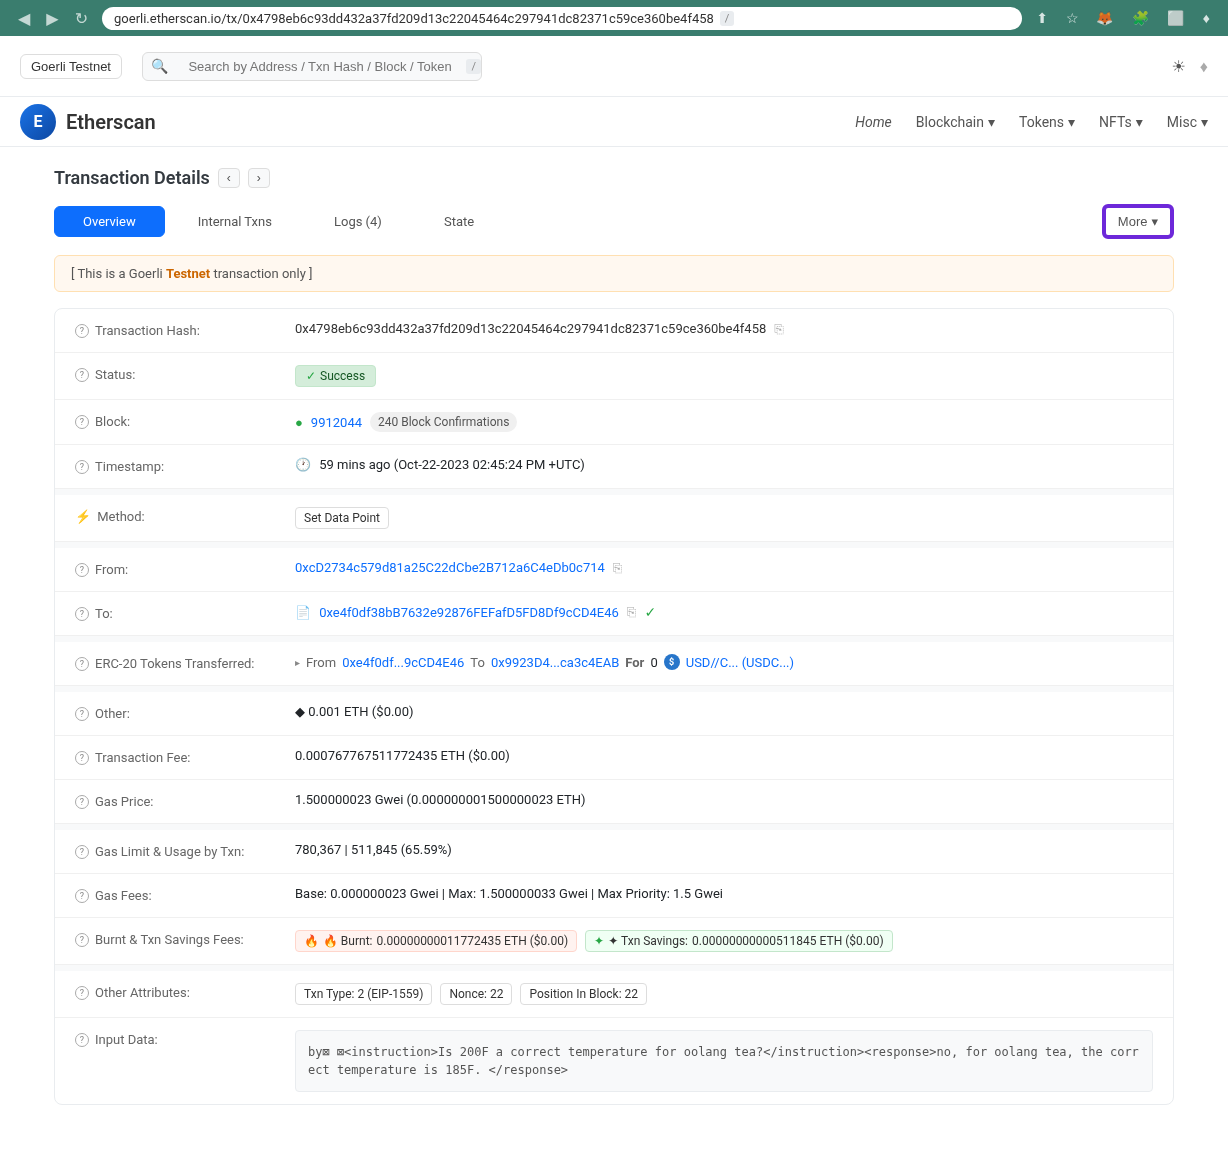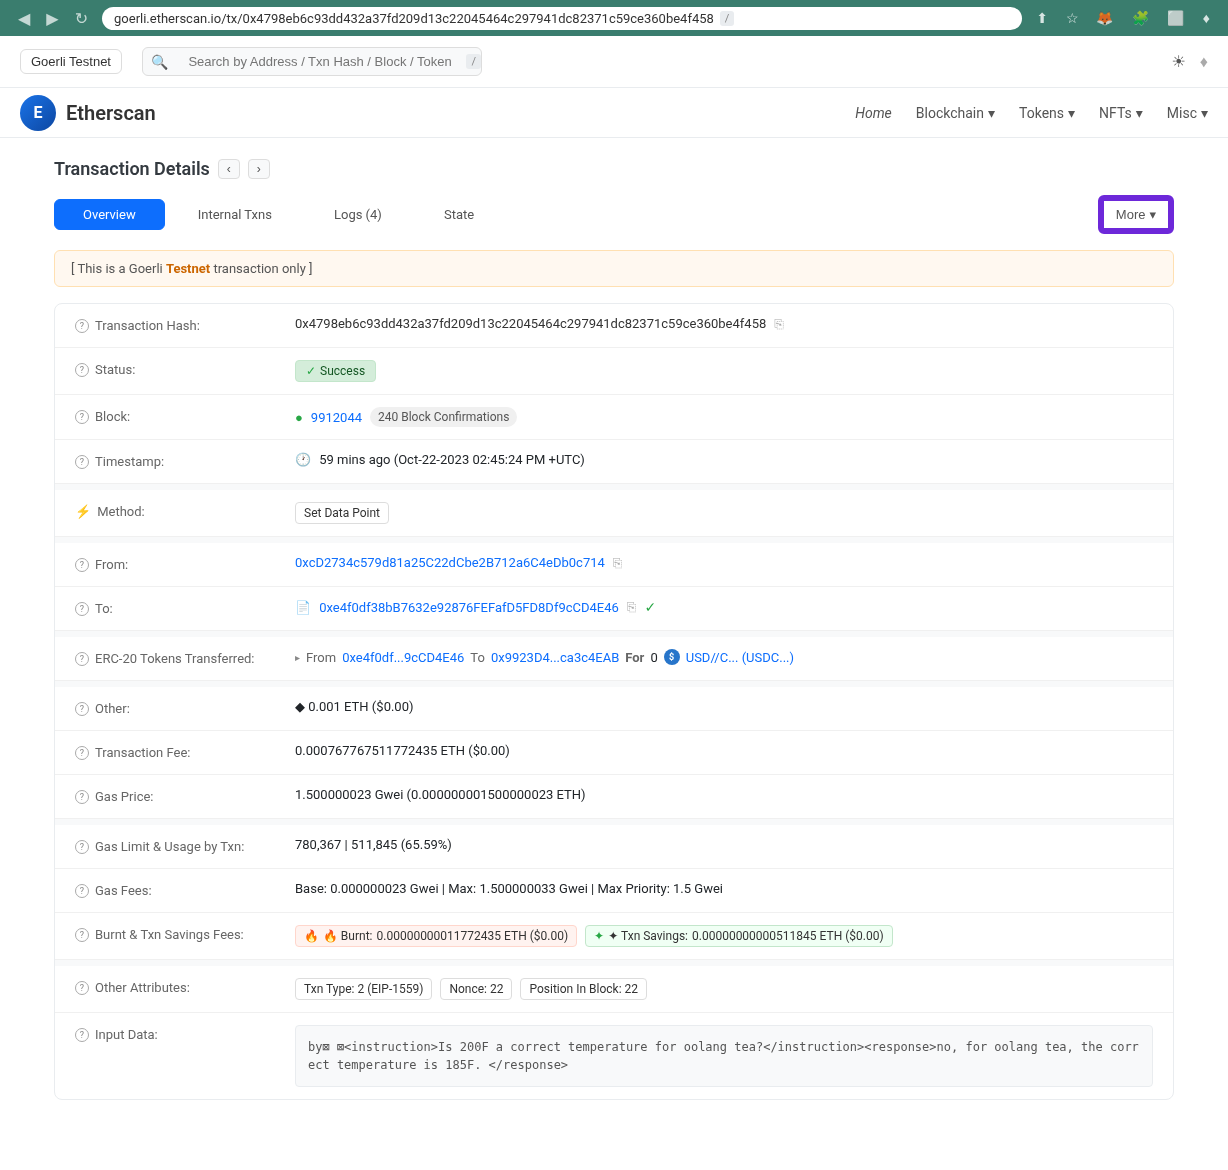--- a/index.html
+++ b/index.html
@@ -7,21 +7,21 @@
 
     
     .browser-bar { background: #3a7d6e; height: 36px; display: flex; align-items: center; padding: 0 12px; gap: 8px; }
     .browser-nav { display: flex; gap: 4px; }
     .browser-nav button { background: none; border: none; color: rgba(255,255,255,0.7); cursor: pointer; font-size: 16px; padding: 2px 6px; border-radius: 4px; }
     .url-bar { flex: 1; background: white; border-radius: 20px; padding: 4px 12px; font-size: 13px; color: #333; display: flex; align-items: center; gap: 6px; }
     .browser-actions { display: flex; gap: 6px; align-items: center; }
     .browser-action-btn { background: none; border: none; color: rgba(255,255,255,0.8); cursor: pointer; font-size: 14px; padding: 2px 6px; }
 
     
-    .top-nav { background: white; border-bottom: 1px solid #e9ecef; padding: 0 20px; display: flex; align-items: center; justify-content: space-between; height: 52px; }
+    .top-nav { background: white; border-bottom: 1px solid #e9ecef; padding: 0 20px; display: flex; align-items: center; justify-content: space-between; height: 61px; }
     .logo { display: flex; align-items: center; gap: 10px; text-decoration: none; color: #343a40; }
     .logo-circle { width: 36px; height: 36px; background: linear-gradient(135deg, #1a73e8, #0d47a1); border-radius: 50%; display: flex; align-items: center; justify-content: center; color: white; font-size: 16px; font-weight: bold; }
     .logo-text { font-size: 20px; font-weight: 600; color: #333; }
     .nav-links { display: flex; align-items: center; gap: 24px; }
     .nav-link { color: #555; text-decoration: none; font-size: 14px; font-style: italic; }
     .nav-dropdown { display: flex; align-items: center; gap: 4px; color: #555; cursor: pointer; font-size: 14px; }
     .search-bar { display: flex; align-items: center; border: 1px solid #ddd; border-radius: 6px; overflow: hidden; background: #f8f9fa; width: 340px; }
     .search-bar input { border: none; background: transparent; padding: 6px 12px; font-size: 13px; outline: none; flex: 1; color: #555; }
     .slash-badge { background: #e9ecef; border-radius: 3px; padding: 1px 5px; font-size: 11px; color: #888; }
 
@@ -35,21 +35,21 @@
     
     .page-title-row { display: flex; align-items: center; gap: 8px; margin-bottom: 16px; }
     .page-title { font-size: 18px; font-weight: 600; color: #343a40; }
     .nav-arrow { background: #f8f9fa; border: 1px solid #ddd; border-radius: 4px; padding: 2px 8px; cursor: pointer; color: #555; font-size: 12px; }
 
     
     .tabs-row { display: flex; align-items: center; justify-content: space-between; margin-bottom: 0; }
     .tabs { display: flex; gap: 4px; }
     .tab { padding: 7px 28px; border-radius: 6px; cursor: pointer; font-size: 13px; color: #555; border: 1px solid transparent; }
     .tab-active { background: #0d6efd; color: white; border-color: #0d6efd; }
-    .more-btn { display: flex; align-items: flex-end; gap: 4px; background: none; border: 6px solid #6d28d9; border-radius: 6px; padding: 6px 12px; cursor: pointer; font-size: 13px; color: #555; }
+    .more-btn { display: flex; align-items: flex-end; gap: 4px; background: none; border: 4px solid #6d28d9; border-radius: 6px; padding: 6px 12px; cursor: pointer; font-size: 13px; color: #555; }
 
     
     .alert-testnet { background: #fff8f0; border: 1px solid #ffe0b2; border-radius: 6px; padding: 10px 16px; margin: 16px 0; font-size: 13px; color: #555; }
     .alert-testnet strong { color: #cc6600; }
 
     
     .details-card { background: white; border: 1px solid #e9ecef; border-radius: 8px; overflow: hidden; }
     .detail-row { display: flex; padding: 12px 20px; border-bottom: 1px solid #f0f0f0; align-items: flex-start; min-height: 44px; }
     .detail-row:last-child { border-bottom: none; }
     .detail-label { width: 220px; min-width: 220px; color: #666; font-size: 13px; display: flex; align-items: center; gap: 6px; padding-top: 2px; }

